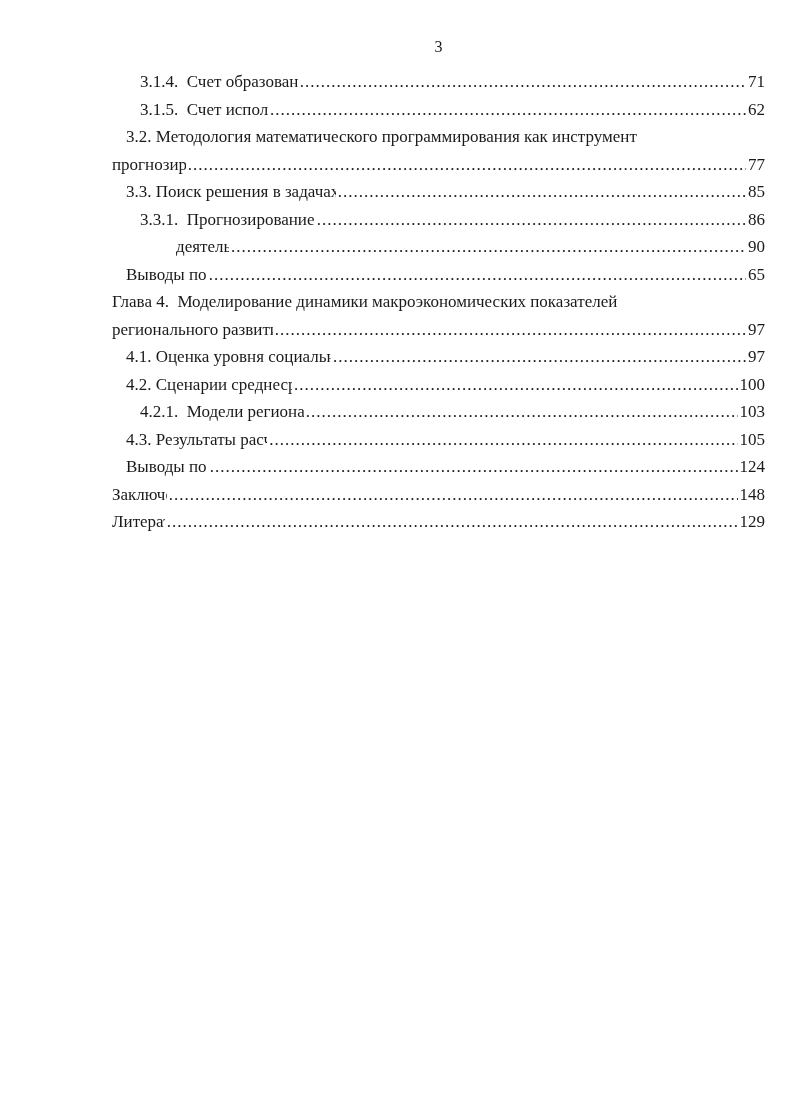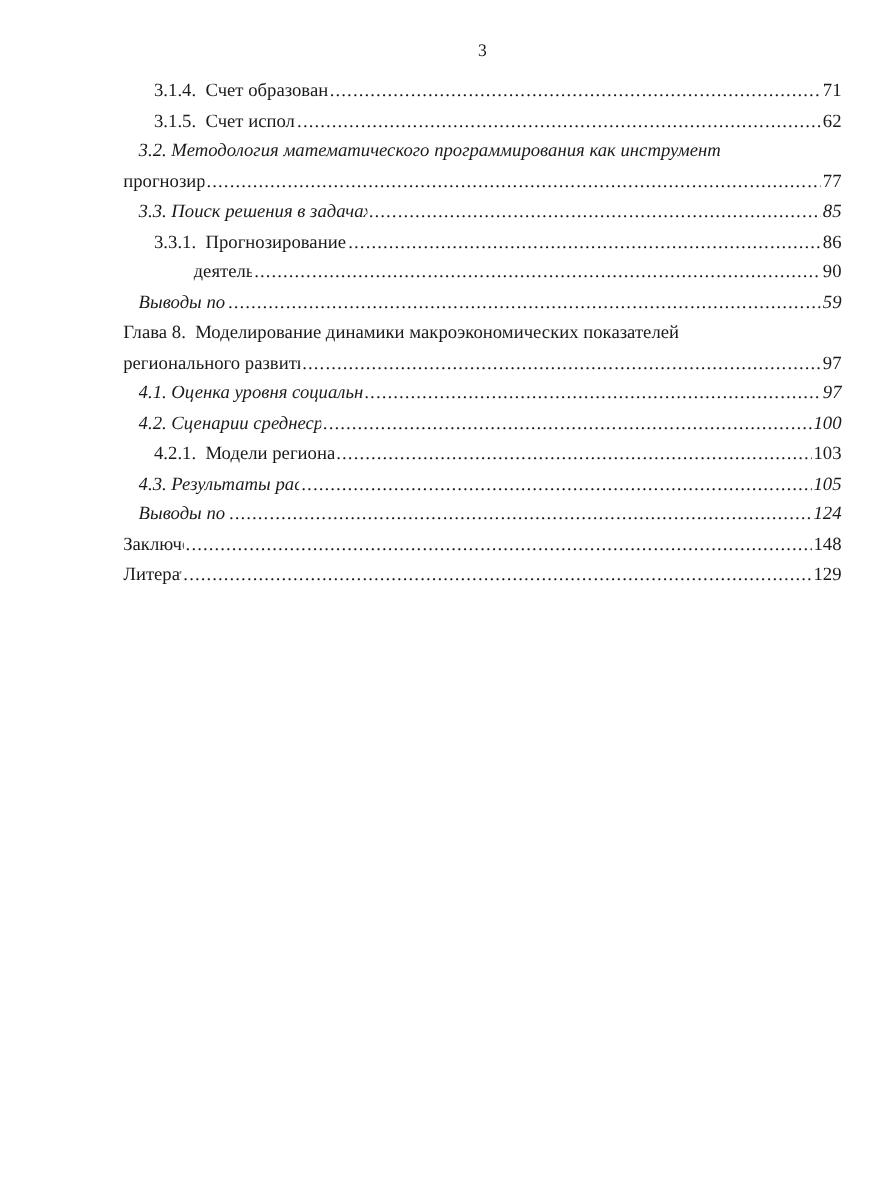--- a/index.html
+++ b/index.html
@@ -21,21 +21,21 @@
   }
   .toc { width: 100%; }
   .ln {
     display: flex;
     align-items: baseline;
     line-height: 27.5px;
     width: 100%;
   }
   
   .ch   { padding-left: 0;   }  
-  .sec  { padding-left: 14px; font-style: italic; } 
+  .sec  { padding-left: 14px; } 
   .sub  { padding-left: 28px; } 
   .cont { padding-left: 64px; } 
   .t {
     white-space: pre;
     flex: 0 1 auto;
     overflow: hidden;
   }
   .leader {
     flex: 1 1 auto;
     overflow: hidden;
@@ -96,25 +96,25 @@
 
   <div class="ln cont">
     <span class="t">деятельности</span>
     <span class="leader"></span>
     <span class="pg">90</span>
   </div>
 
   <div class="ln sec">
     <span class="t">Выводы по Главе 3 </span>
     <span class="leader"></span>
-    <span class="pg">59</span>
+    <span class="pg">65</span>
   </div>
 
   <div class="ln ch">
-    <span class="t">Глава 8.  Моделирование динамики макроэкономических показателей</span>
+    <span class="t">Глава 4.  Моделирование динамики макроэкономических показателей</span>
   </div>
 
   <div class="ln ch">
     <span class="t">регионального развития Самарской области </span>
     <span class="leader"></span>
     <span class="pg">97</span>
   </div>
 
   <div class="ln sec">
     <span class="t">4.1. Оценка уровня социально-экономического развития региона</span>

